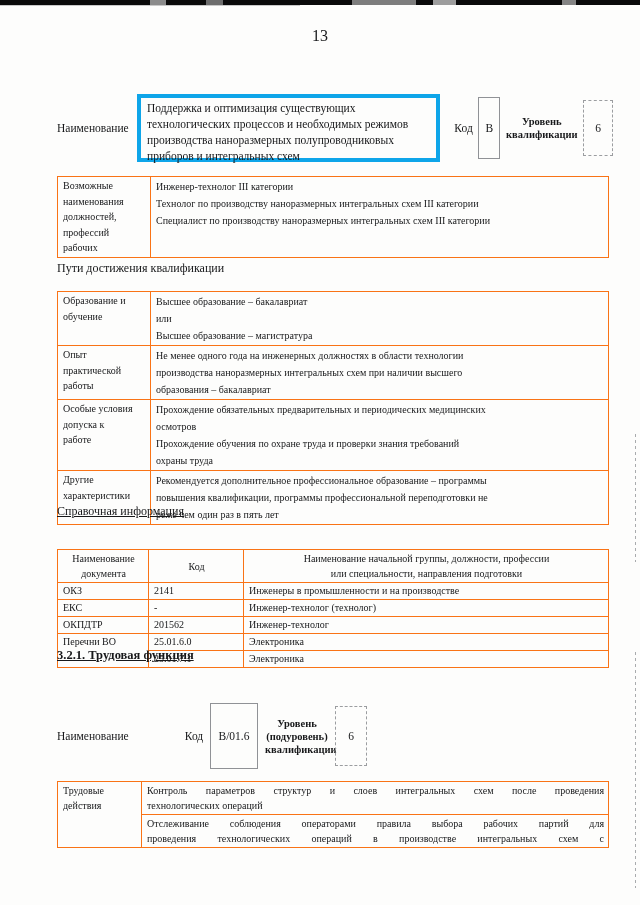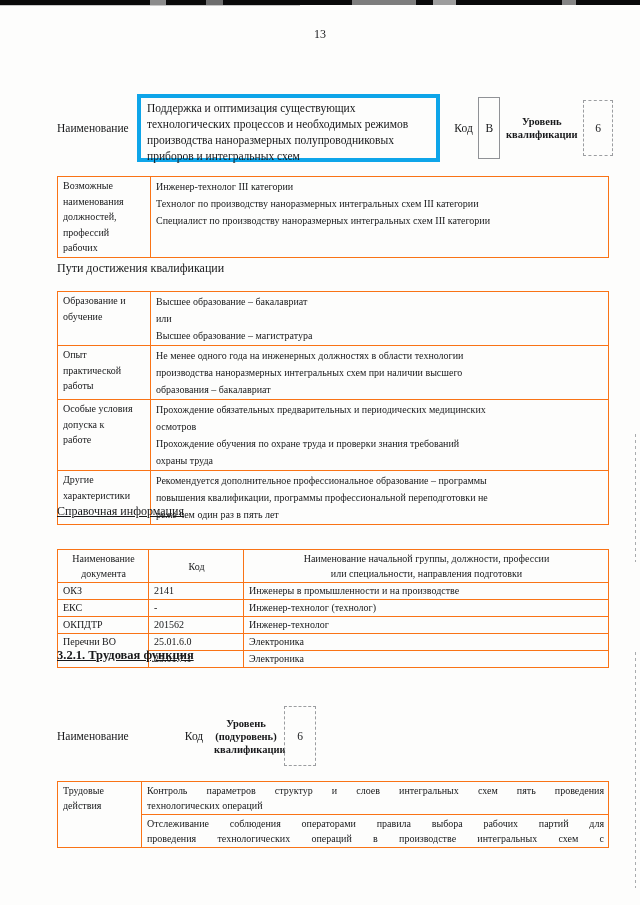--- a/index.html
+++ b/index.html
@@ -16,21 +16,21 @@
   .seg2 { left:206px; width:17px; background:#6d6d6d; }
   .seg3 { left:352px; width:64px; background:#7d7d7d; }
   .seg4 { left:433px; width:23px; background:#9d9d9d; }
   .seg5 { left:562px; width:14px; background:#848484; }
   .scan-top-sub { position:absolute; top:5px; left:0; width:300px; height:1px; background:#c9c9c9; }
   .scan-right-line { position:absolute; left:635px; width:1px;
     background:repeating-linear-gradient(#a9abad 0 3px, transparent 3px 6px); }
   .srl-a { top:434px; height:128px; }
   .srl-b { top:652px; height:236px; }
 
-  .page-number { position:absolute; top:27px; left:0; width:640px; text-align:center; font-size:12px; }
+  .page-number { position:absolute; top:27px; left:0; width:640px; text-align:center; font-size:16px; }
   .h-bold { position:absolute; left:57px; font-size:12.5px; font-weight:bold; }
   .h-plain { position:absolute; left:57px; font-size:12px; }
 
   .preline { white-space:pre-line; }
 
   
   .name-block { position:absolute; left:57px; width:556px; display:flex; align-items:center; }
   .nb1 { top:93px; height:70px; }
   .nb2 { top:694px; height:84px; }
   .nb-label { font-size:11.5px; flex:0 0 auto; }
@@ -207,33 +207,34 @@
         <td class="c3">Электроника</td>
       </tr>
     </tbody>
   </table>
 
   <div class="h-bold" style="top:648px;text-decoration:underline;">3.2.1. Трудовая функция</div>
 
   <div class="name-block nb2">
     <div class="nb-label">Наименование</div>
     <div class="nb-codelbl">Код</div>
+    <div class="nb-codebox">В/01.6</div>
     <div class="nb-levellbl preline">Уровень
 (подуровень)
 квалификации</div>
     <div class="nb-levelbox">6</div>
   </div>
 
   <table class="t t6">
     <tbody>
         <tr class="r1">
       <td class="lbl preline" rowspan="2">Трудовые
 действия</td>
       <td class="val">
-        <div class="jl">Контроль параметров структур и слоев интегральных схем пять проведения</div>
+        <div class="jl">Контроль параметров структур и слоев интегральных схем после проведения</div>
         <div>технологических операций</div>
       </td>
     </tr>
     <tr class="r2">
       <td class="val">
         <div class="jl">Отслеживание соблюдения операторами правила выбора рабочих партий для</div>
         <div class="jl">проведения технологических операций в производстве интегральных схем с</div>
       </td>
     </tr>
   </tbody>

